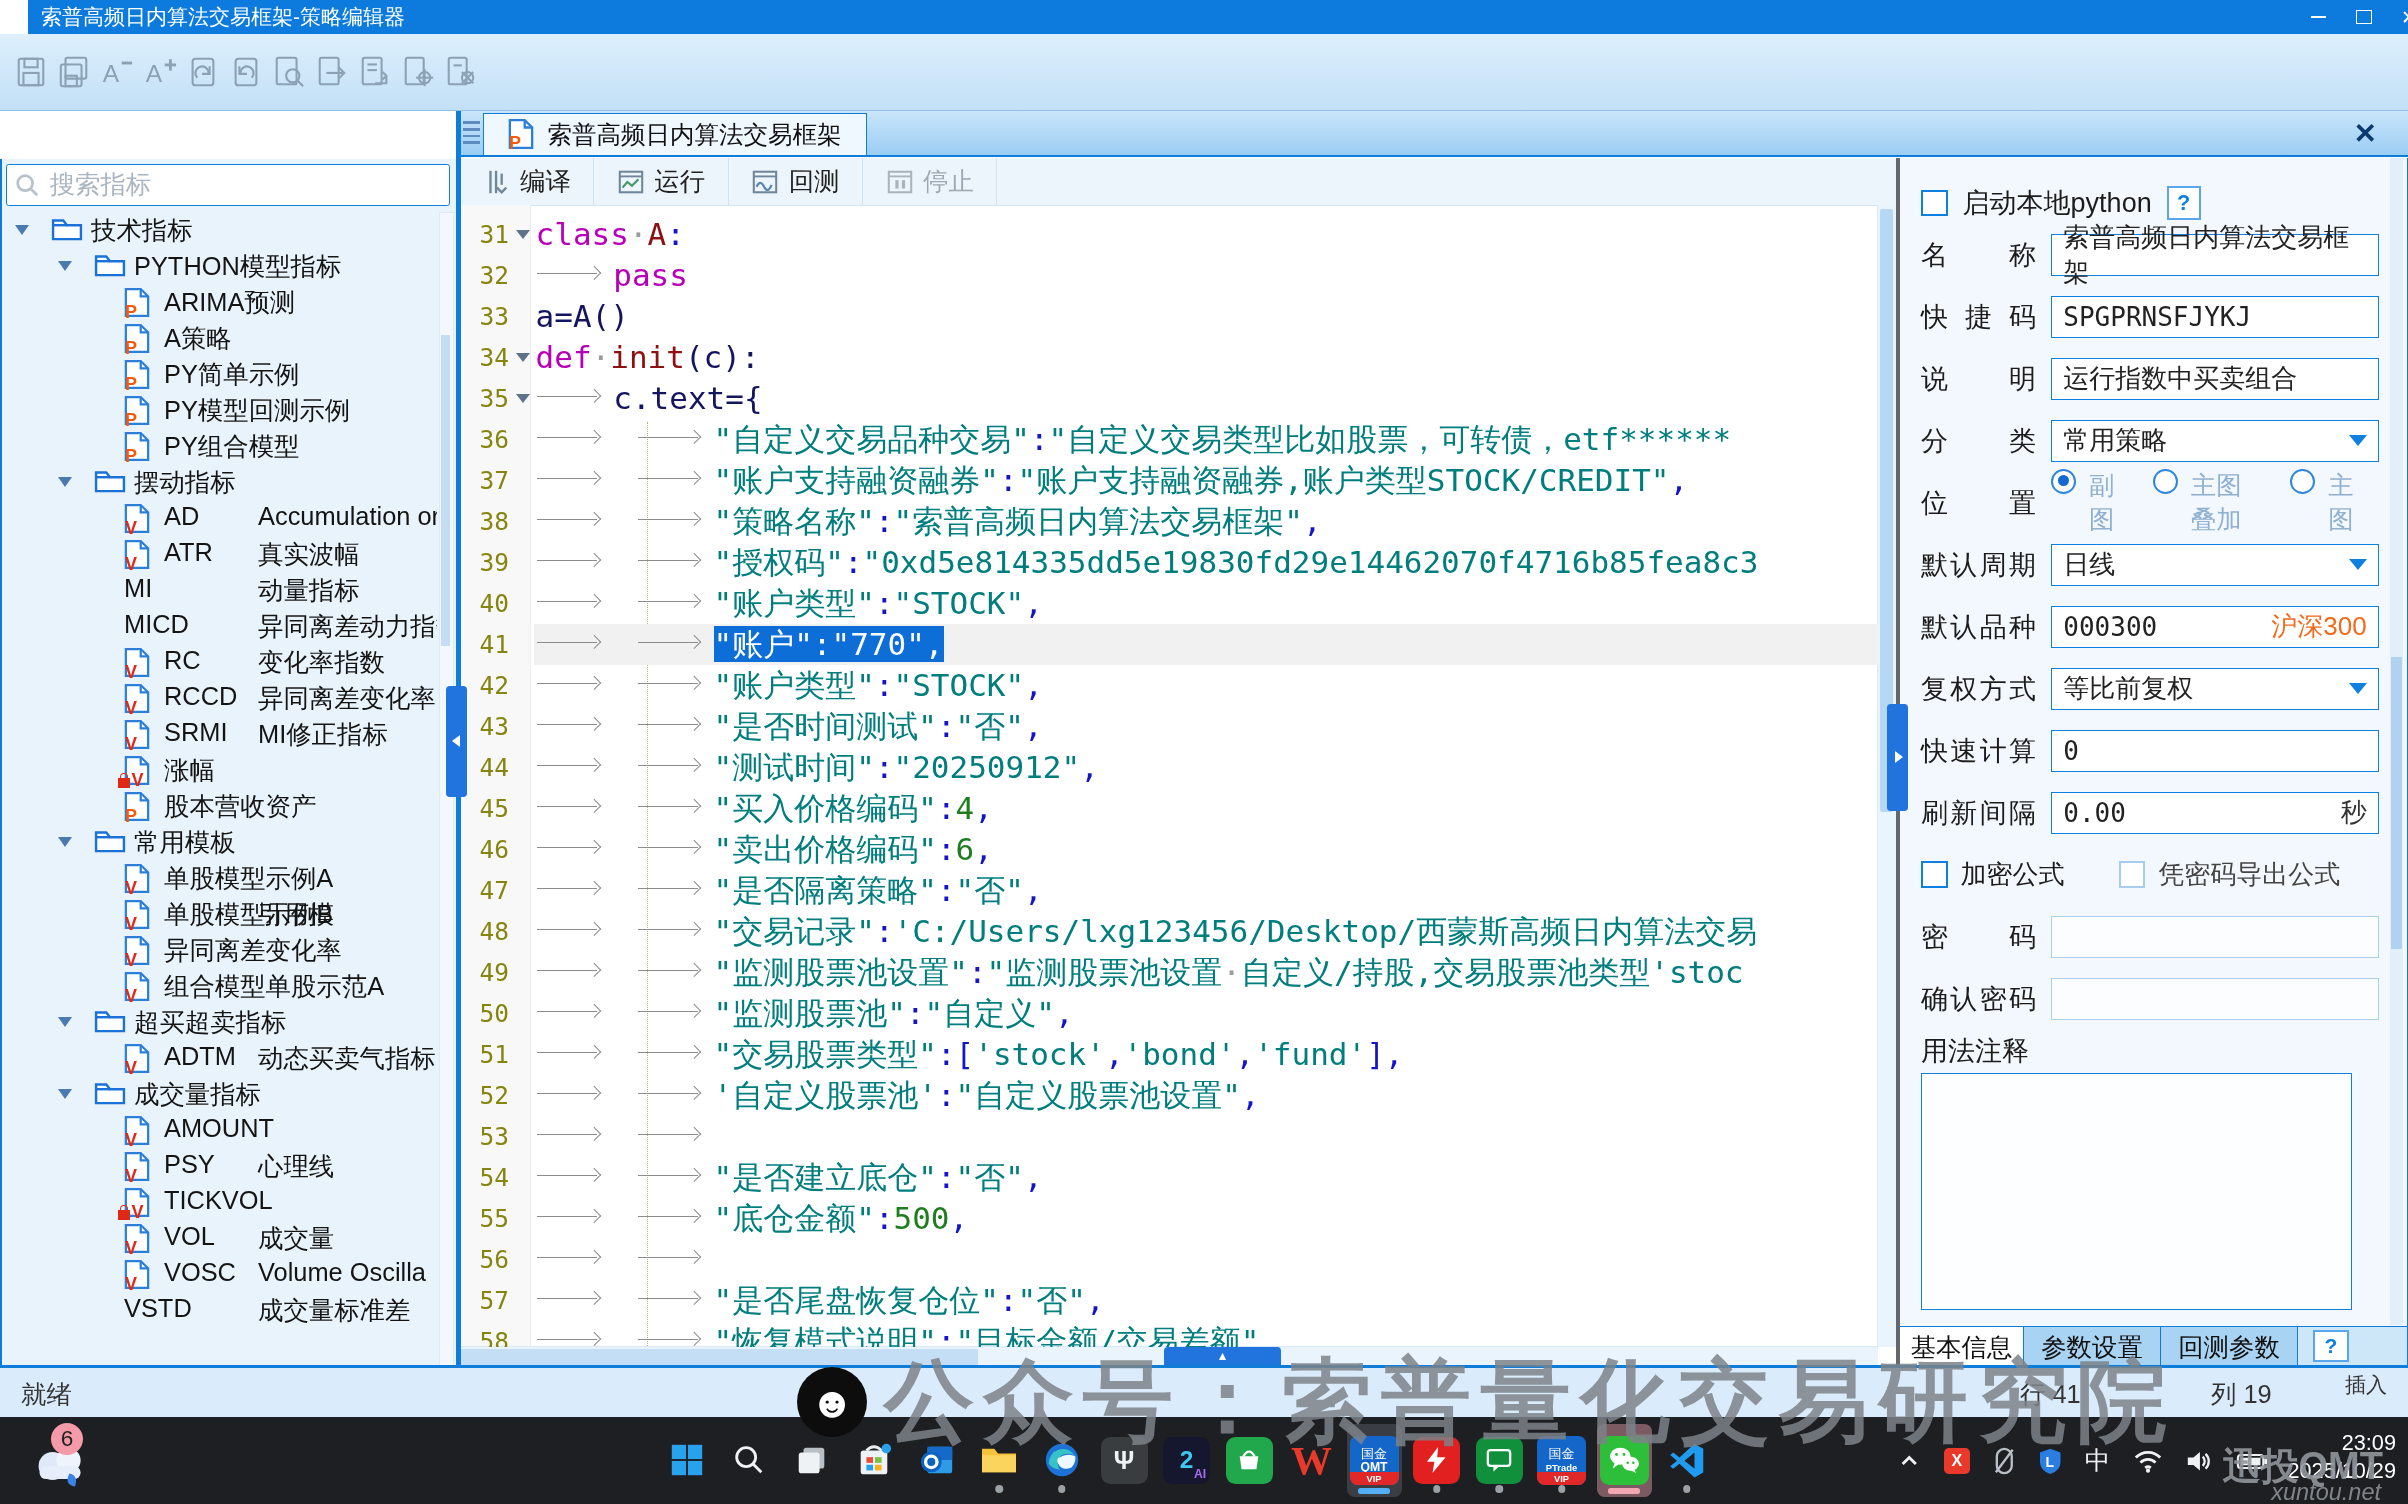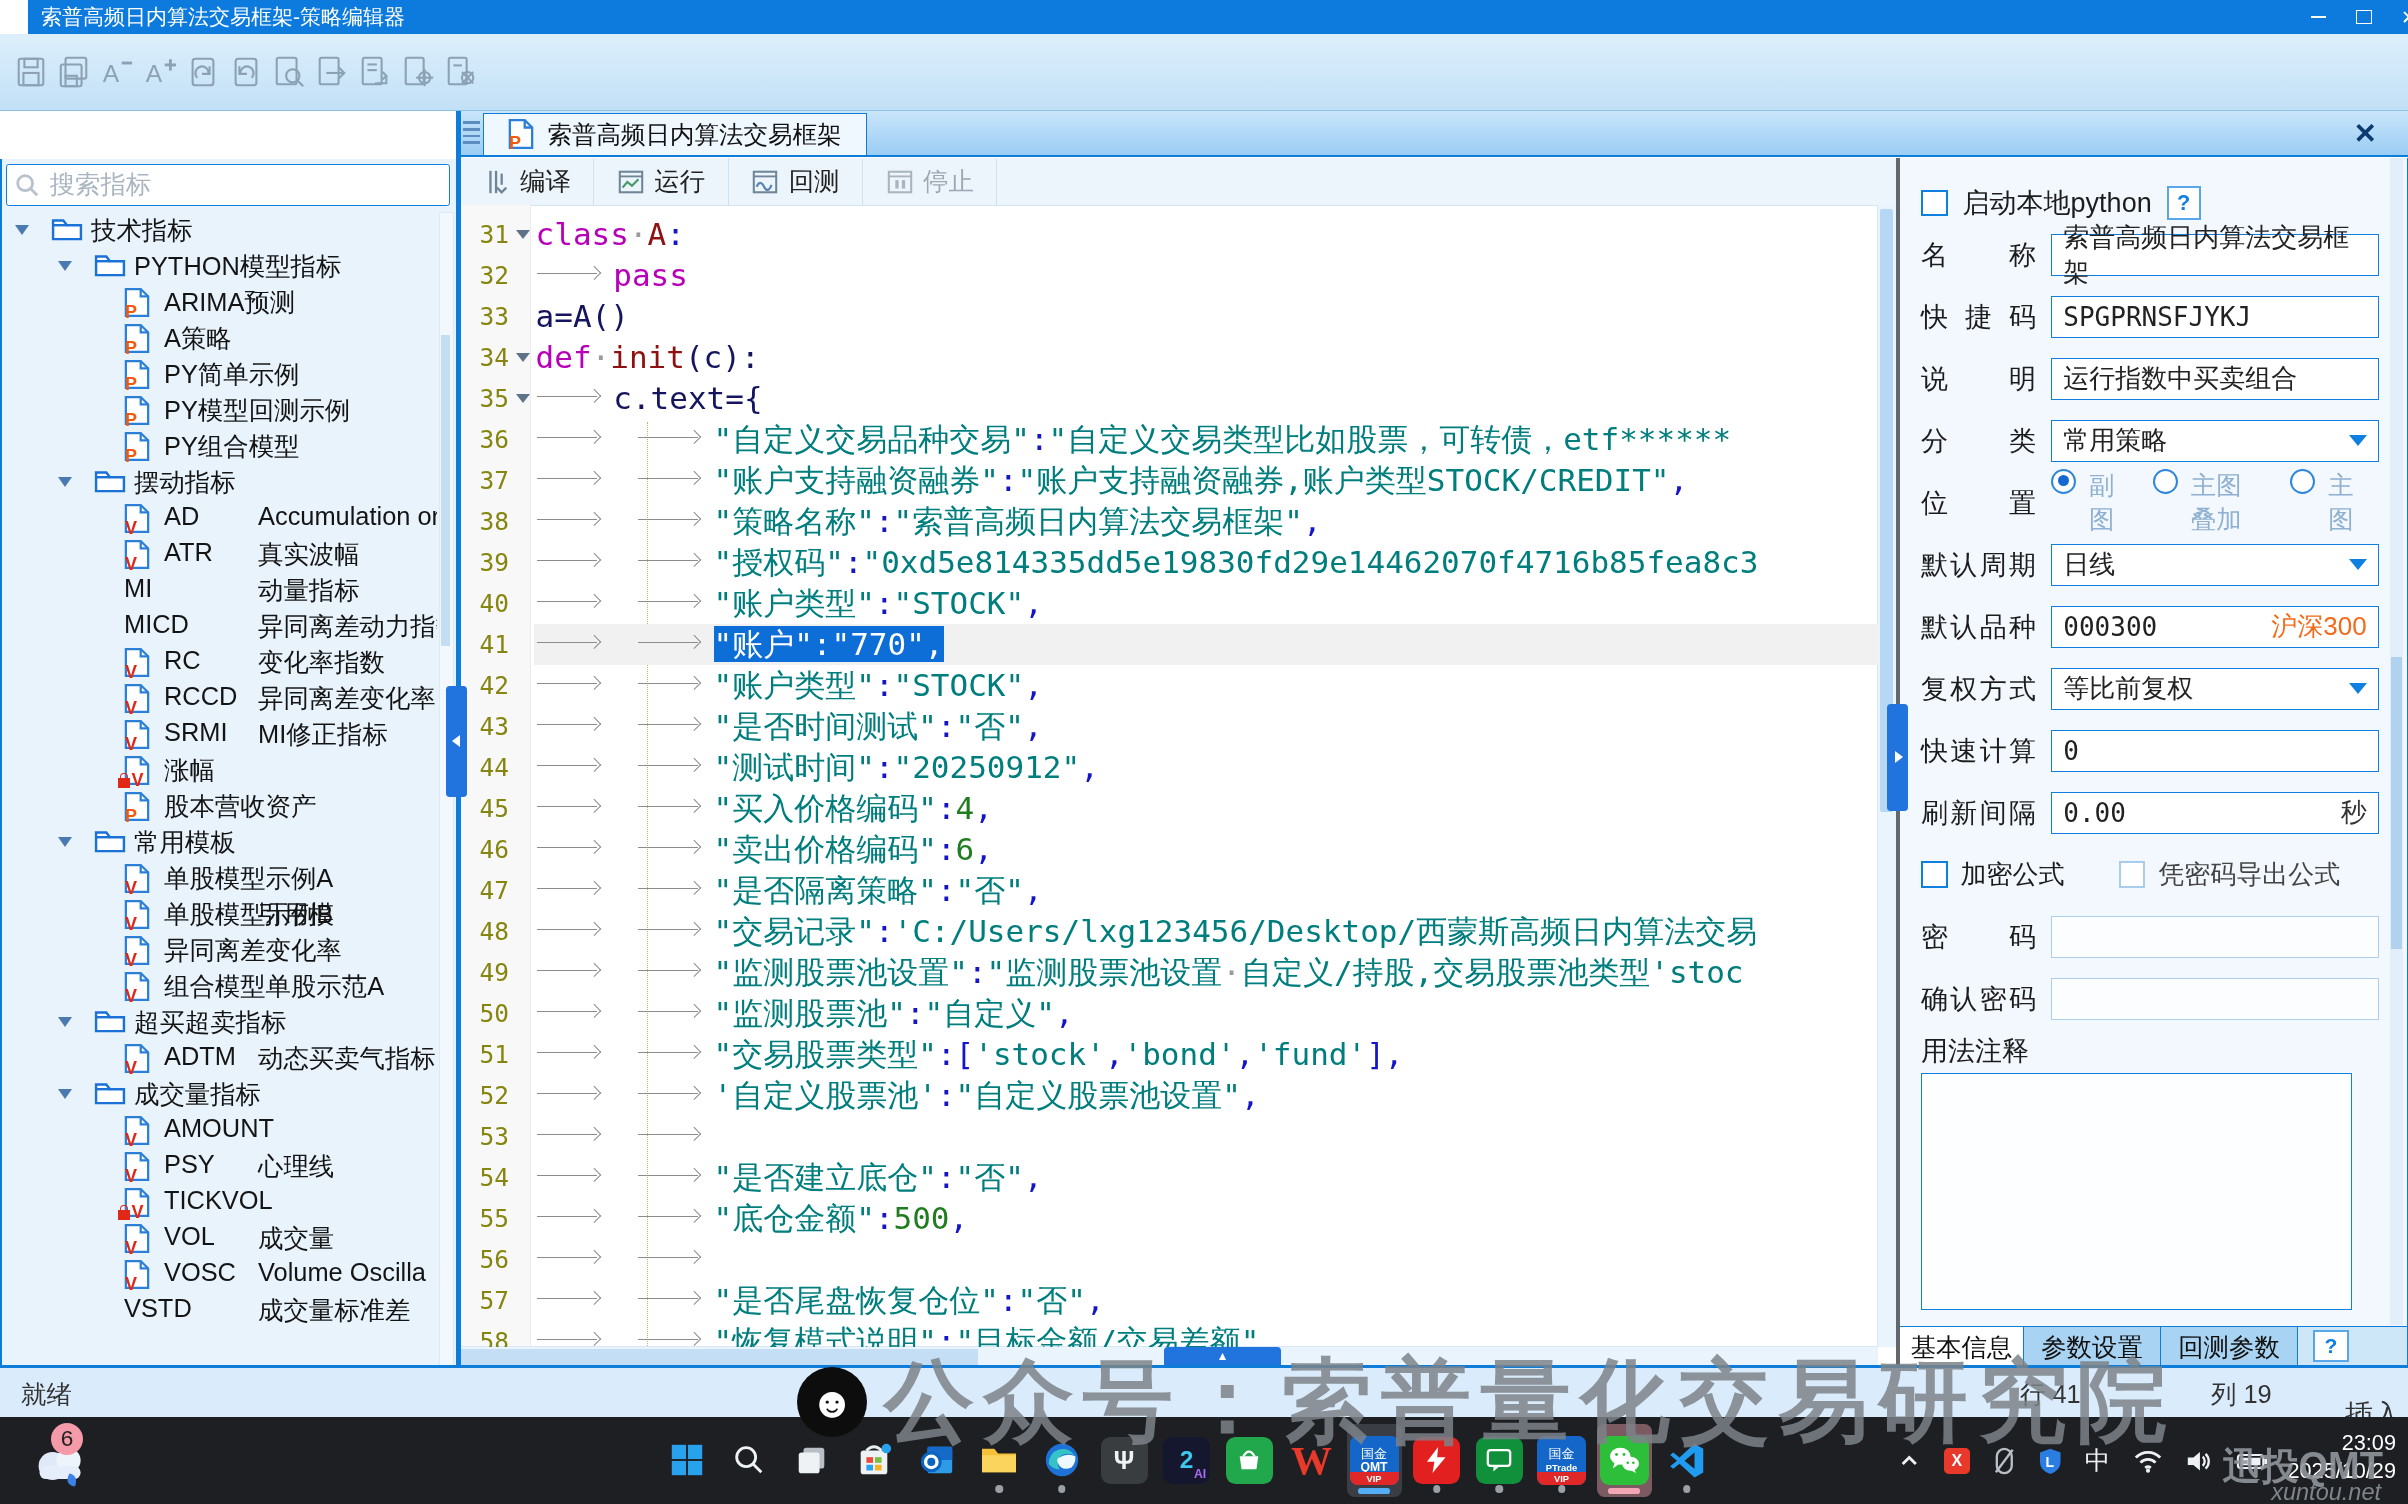--- a/index.html
+++ b/index.html
@@ -128,21 +128,21 @@
         border-right:1.9px solid #0d7dd9;box-sizing:border-box;background:#a9d3f2;}
   .ptab.on{background:#fff;}
   .ptab.w146{width:137px;}
   .phelp{width:36px;height:32px;margin:2.8px 0 0 15px;border:2.8px solid #5aa6ea;background:#fff;color:#1080e0;
          font-weight:bold;font-size:21px;display:flex;align-items:center;justify-content:center;box-sizing:border-box;}
   
   .status{position:absolute;left:0;top:1368px;width:100%;height:49px;background:#daecfc;z-index:2;}
   .status .rd1{position:absolute;left:21px;top:10.4px;font-size:25.4px;color:#333;}
   .status .pos1{position:absolute;left:2020px;top:10.4px;font-size:25.4px;color:#333;}
   .status .pos2{position:absolute;left:2211px;top:10.4px;font-size:25.4px;color:#333;}
-  .status .pos3{position:absolute;left:2345px;top:28px;font-size:28px;color:#333;}
+  .status .pos3{position:absolute;left:2345px;top:3px;font-size:21px;color:#333;}
   
   .taskbar{position:absolute;left:0;top:1417px;width:100%;height:88px;background:#1d1f23;z-index:3;}
   .cloud{position:absolute;left:28px;top:21px;width:66px;height:56px;}
   .badge{position:absolute;left:51px;top:5.6px;width:32px;height:32px;border-radius:50%;background:#f49aa8;
          color:#222;font-size:22.6px;display:flex;align-items:center;justify-content:center;z-index:2;}
   .apps{position:absolute;left:659px;top:6.6px;display:flex;gap:7.5px;}
   .app{width:55px;height:73px;position:relative;display:flex;align-items:center;justify-content:center;}
   .app.actb{background:#3a3e44;border-radius:7.5px;}
   .app.actp{background:#7c5a62;border-radius:7.5px;}
   .pill{position:absolute;bottom:2.8px;left:50%;transform:translateX(-50%);width:32px;height:5.6px;border-radius:2.8px;}

